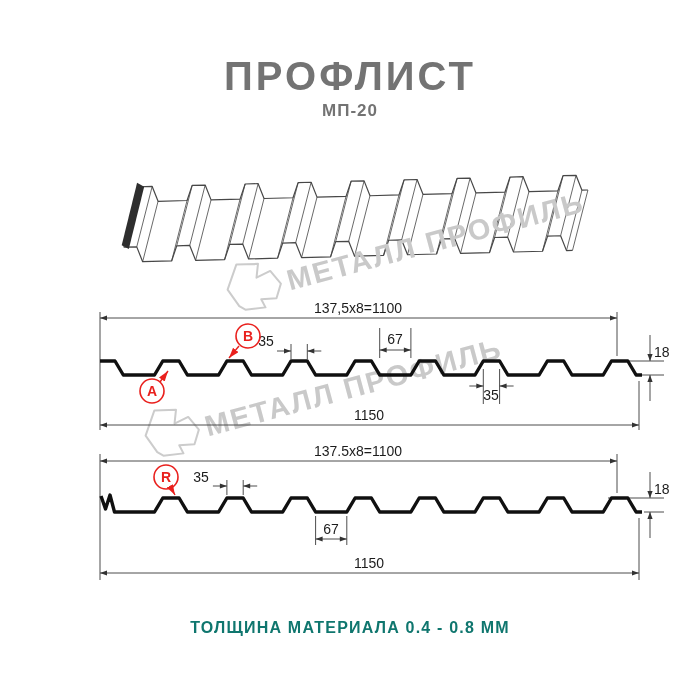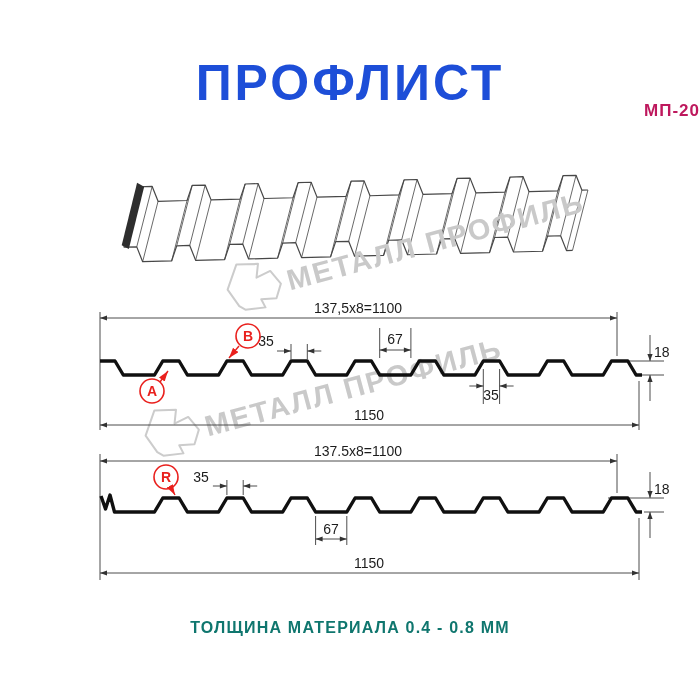--- a/index.html
+++ b/index.html
@@ -1,20 +1,20 @@
 <!DOCTYPE html>
 <html style="--red: #e9201d;"><head>
 <meta charset="utf-8">
 <style>
   html,body{margin:0;padding:0;background:#fff;}
   body{width:700px;height:700px;position:relative;overflow:hidden;
        font-family:"Liberation Sans",sans-serif;}
   .abs{position:absolute;left:0;right:0;text-align:center;}
-  .title{top:54px;font-size:50px;font-weight:800;letter-spacing:3px;color:#1d4ed8;}
-  .subtitle{top:101px;font-size:17px;font-weight:700;letter-spacing:1px;color:#be185d;text-align:right;}
+  .title{top:54px;font-size:40px;font-weight:800;letter-spacing:3px;color:#737373;}
+  .subtitle{top:101px;font-size:17px;font-weight:700;letter-spacing:1px;color:#737373;}
   .footer{top:619px;font-size:16px;font-weight:600;letter-spacing:1.2px;color:#0f766e;}
   svg#drawing{position:absolute;top:0;left:0;}
   text{font-family:"Liberation Sans",sans-serif;}
   .dim{font-size:14px;fill:#1c1c1c;text-anchor:middle;}
   .dim.start{text-anchor:start;}
   .wm-text{font-size:29px;font-weight:700;fill:#c9c9c9;letter-spacing:2px;}
   .wm-logo{fill:none;stroke:#cccccc;stroke-width:2;stroke-linejoin:round;}
   .redc{fill:none;stroke:var(--red,#e9201d);stroke-width:1.6;}
   .redl{font-size:14px;font-weight:700;fill:var(--red,#e9201d);text-anchor:middle;}
   .leader{stroke:var(--red,#e9201d);stroke-width:1.4;}

